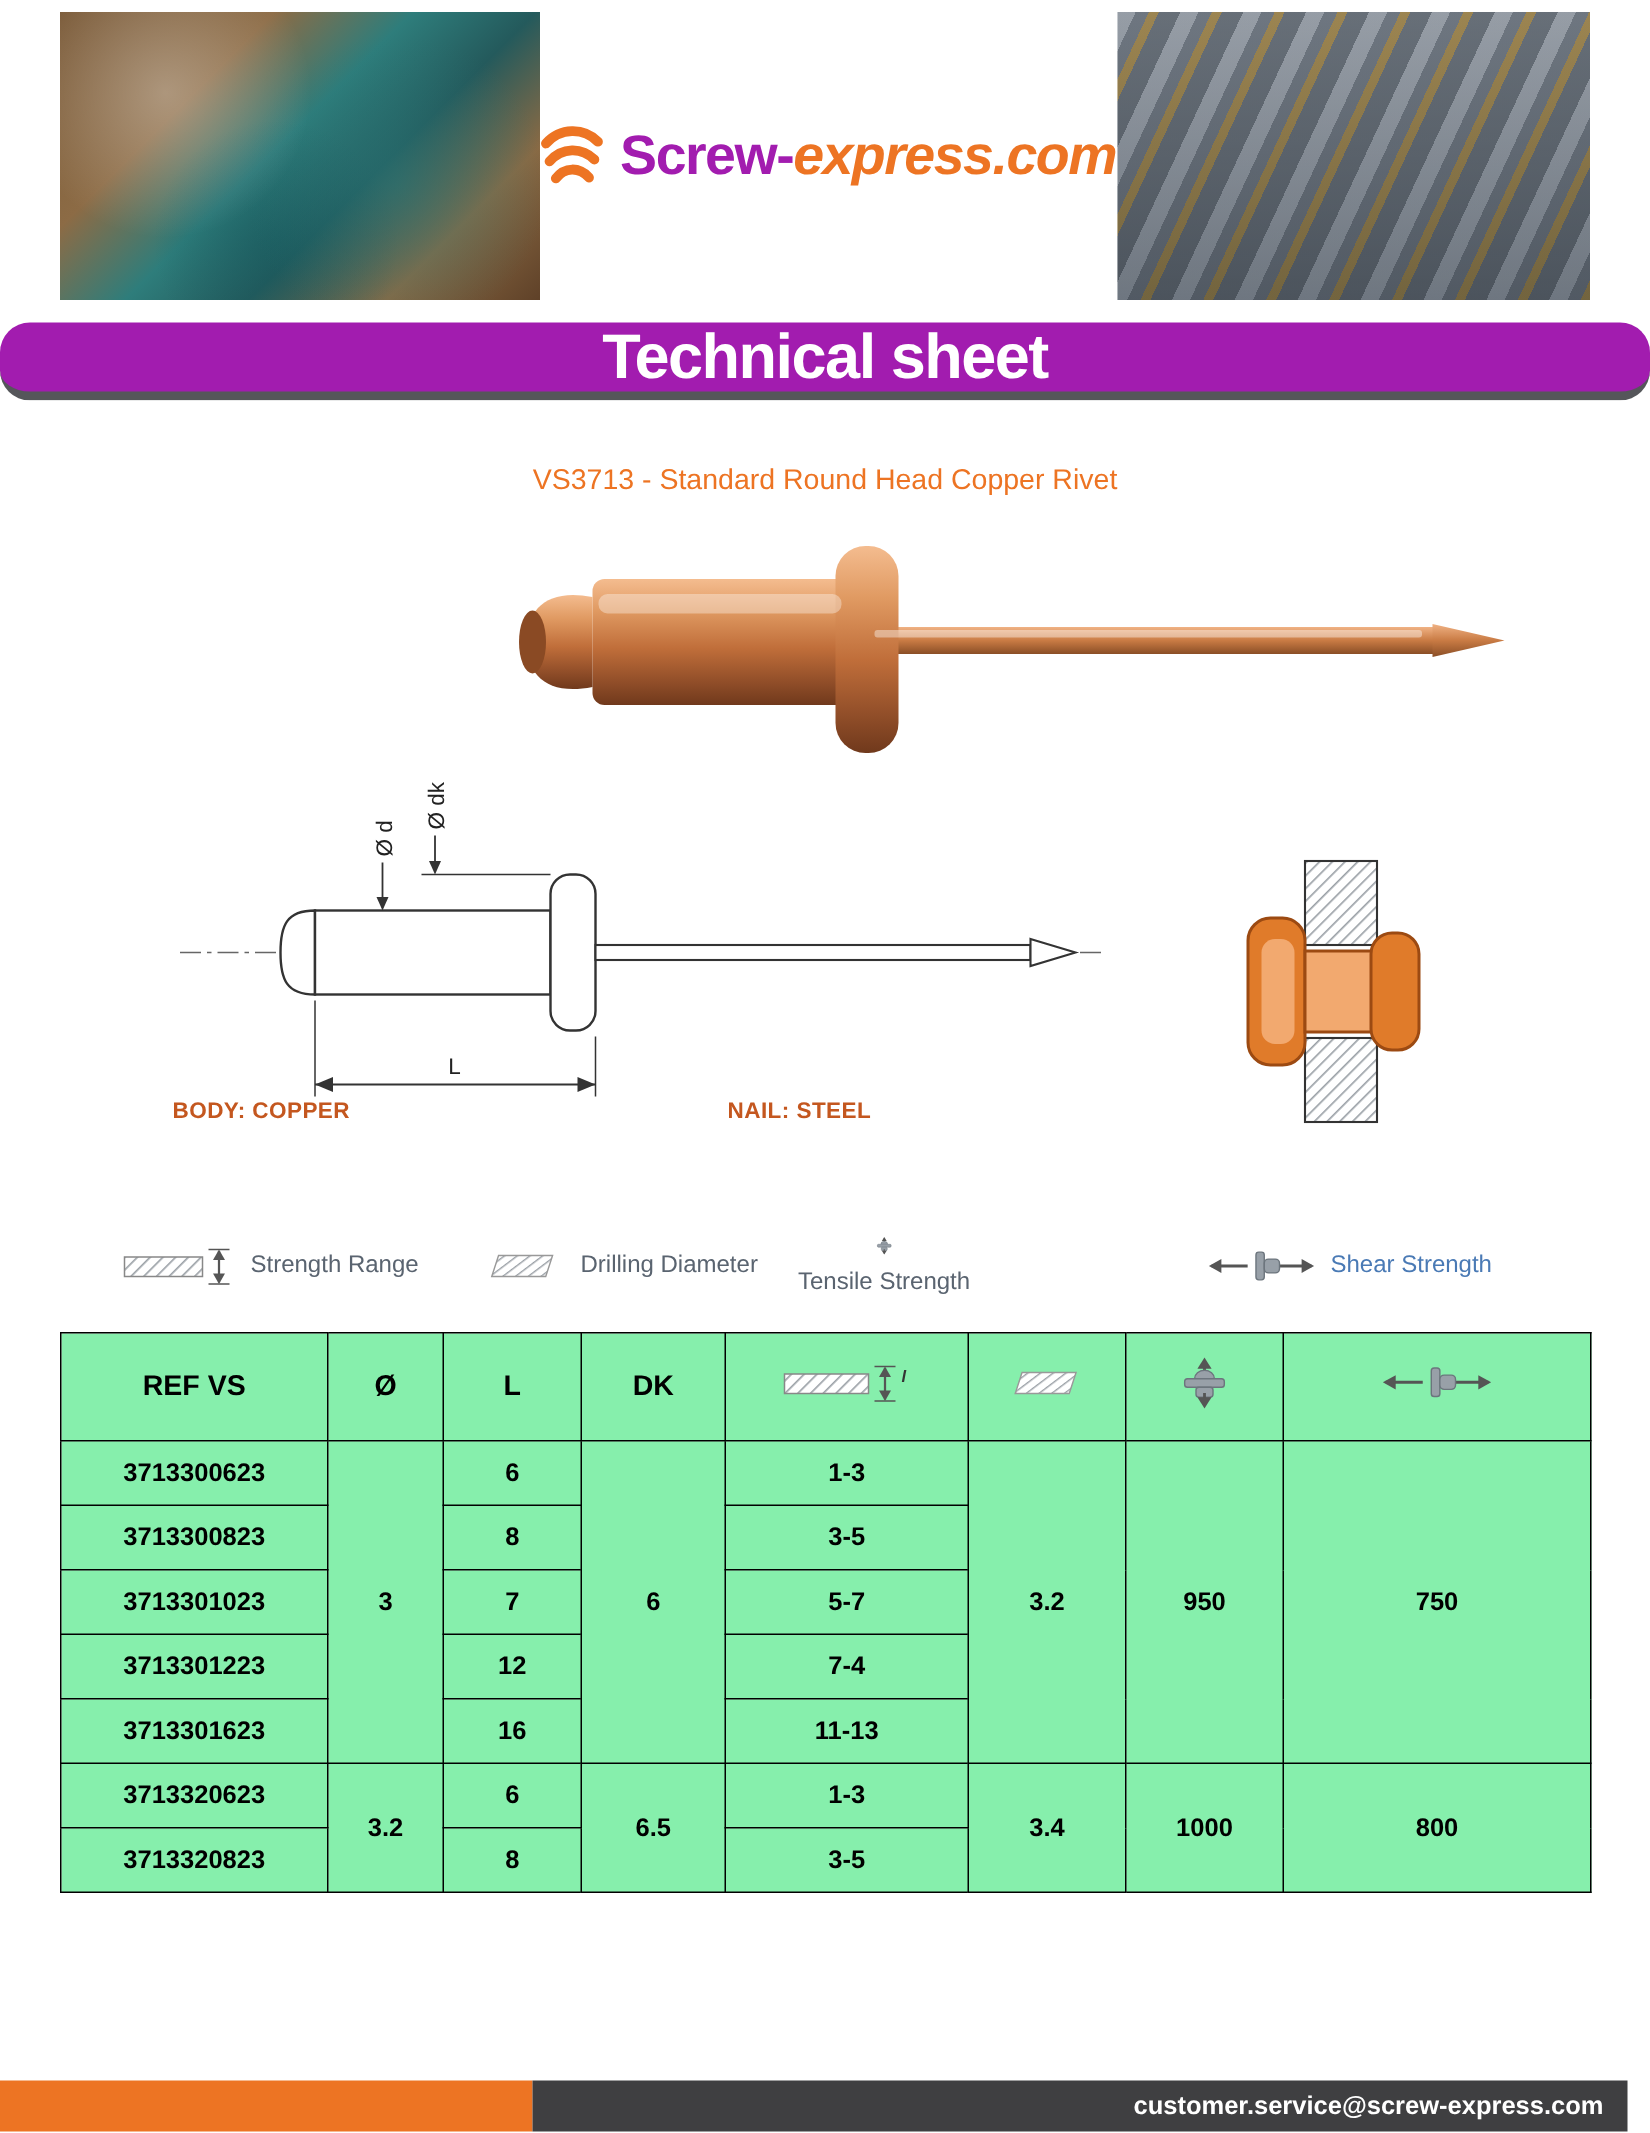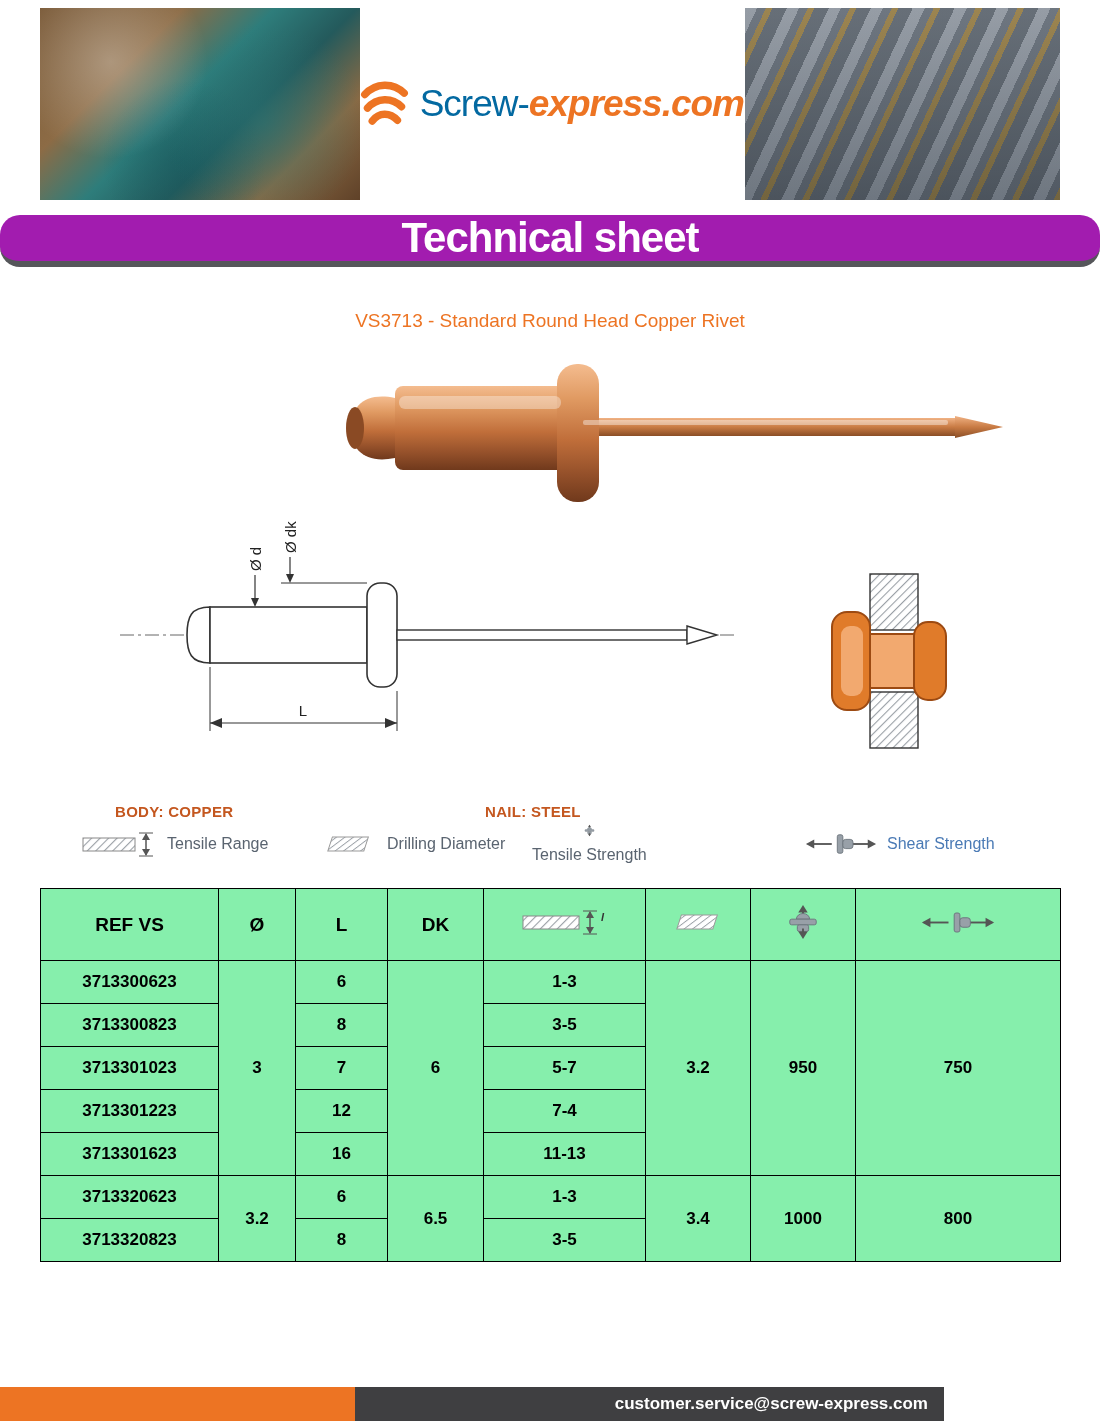--- a/index.html
+++ b/index.html
@@ -24,21 +24,21 @@
     background:
       repeating-linear-gradient(115deg,#cfd3d8 0 11px,#989fa7 11px 19px,#d7b269 19px 25px,#8e959c 25px 38px),
       linear-gradient(#b9bec4,#888f97);
     background-blend-mode:multiply;
   }
   .logo {
     position:absolute; left:358px; top:56px; width:386px; height:96px;
     display:flex; align-items:center; justify-content:center; gap:10px;
   }
   .brand-text { white-space:nowrap; font-size:37px; letter-spacing:-1px; }
-  .brand-dark { color:#0369a1; font-weight:normal; }
+  .brand-dark { color:#a21caf; font-weight:bold; }
   .brand-orange { color:#ED7423; font-style:italic; font-weight:bold; }
 
   
   .banner {
     position:absolute; left:0; top:215px; width:1100px; height:52px;
     background:#a21caf; border-bottom:6px solid #55565A;
     display:flex; align-items:center; justify-content:center;border-radius:20px;
   }
   .banner span { color:#fff; font-size:42px; font-weight:bold; letter-spacing:-1px; }
 
@@ -47,21 +47,21 @@
     position:absolute; top:310px; left:0; width:100%;
     text-align:center; font-size:19px; font-weight:normal; color:#ED7423;
   }
 
   
   .product  { position:absolute; left:295px; top:358px; width:730px; height:150px; }
   .drawing  { position:absolute; left:105px; top:495px; width:640px; height:270px; }
   .xsection { position:absolute; left:822px; top:572px; width:132px; height:178px; }
 
   
-  .material { position:absolute; top:803px; font-size:15px; font-weight:bold; color:#C4571F; letter-spacing:.3px; }
+  .material { position:absolute; top:732px; font-size:15px; font-weight:bold; color:#C4571F; letter-spacing:.3px; }
   .material-body { left:115px; }
   .material-nail { left:485px; }
 
   
   .legend-item { position:absolute; top:824px; height:40px; display:flex; align-items:center; gap:9px; }
   .legend-item span { font-size:16px; color:#5A6470; }
   .legend-crimping { left:82px; }
   .legend-drilling { left:320px; }
   .legend-tensile  { left:532px;flex-direction:column; }
   .legend-shear    { left:804px; }
@@ -72,21 +72,21 @@
   .spec-table th, .spec-table td {
     border:1.5px solid #000; text-align:center; vertical-align:middle;
     font-weight:bold; color:#000; background:#86efac;
   }
   .spec-table thead tr { height:72px; }
   .spec-table th { font-size:19px; }
   .spec-table tbody tr { height:43px; }
   .spec-table td { font-size:17px; }
 
   
-  .footer { position:absolute; left:0; top:1387px; width:944px; height:34px; display:flex; }
+  .footer { position:absolute; left:0; top:1387px; width:1085px; height:34px; display:flex; }
   .footer-orange { width:355px; background:#ED7423; }
   .footer-dark {
     flex:1; background:#3F3F41; color:#fff; font-weight:bold; font-size:17px;
     display:flex; align-items:center; justify-content:flex-end; padding-right:16px;
   }
 </style>
 </head>
 <body>
 
 <div class="page">
@@ -184,21 +184,21 @@
 
   <div class="legend-item legend-crimping">
     <svg viewBox="0 0 76 28" width="76" height="28">
       <rect x="1" y="8" width="52" height="13" fill="url(#hatch)" stroke="#888"></rect>
       <line x1="57" y1="3" x2="71" y2="3" stroke="#555"></line>
       <line x1="57" y1="26" x2="71" y2="26" stroke="#555"></line>
       <line x1="64" y1="4" x2="64" y2="25" stroke="#555" stroke-width="1.5"></line>
       <polygon points="60,10 68,10 64,3" fill="#555"></polygon>
       <polygon points="60,19 68,19 64,26" fill="#555"></polygon>
     </svg>
-    <span>Tensile Range</span>
+    <span>Strength Range</span>
   </div>
 
   <div class="legend-item legend-drilling">
     <svg viewBox="0 0 58 24" width="58" height="24">
       <g transform="translate(14,0) skewX(-18)">
         <rect x="0" y="5" width="36" height="14" fill="url(#hatch)" stroke="#999"></rect>
       </g>
     </svg>
     <span>Drilling Diameter</span>
   </div>

